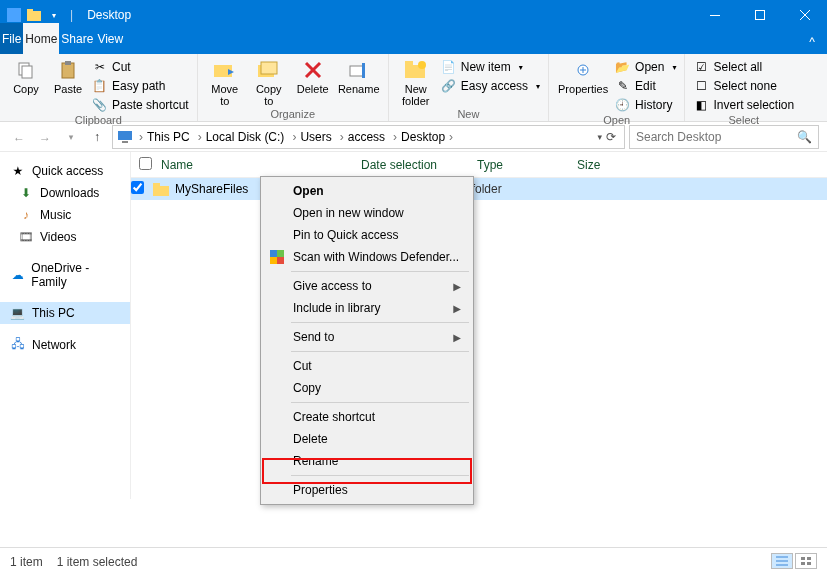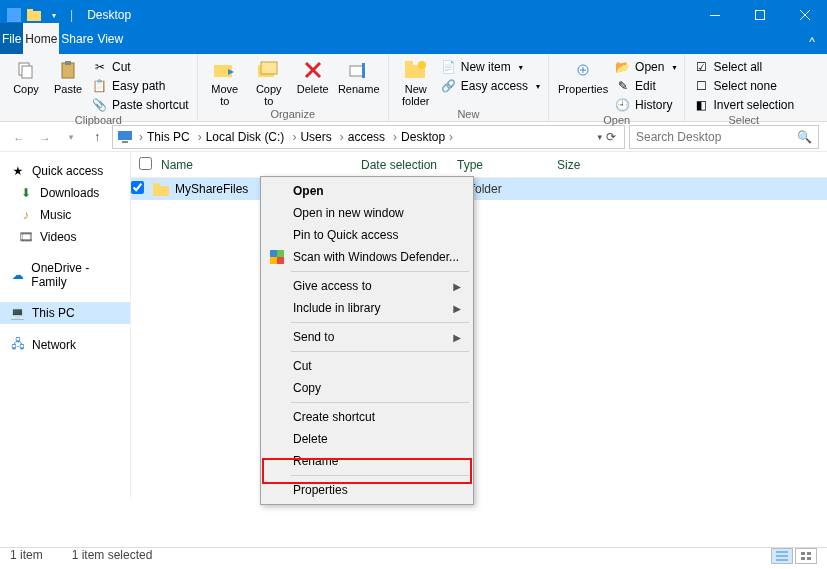--- a/index.html
+++ b/index.html
@@ -50,40 +50,40 @@
 .sb-item .ico { width: 16px; height: 16px; display: inline-flex; align-items: center; justify-content: center; }
 .sb-item.selected { background: #cde8ff; }
 .sb-group-gap { height: 10px; }
 
 .filepane { flex: 1; display: flex; flex-direction: column; border-left: 1px solid #eee; }
 .colheaders { display: flex; align-items: center; height: 26px; border-bottom: 1px solid #eee; padding-left: 8px; }
 .colheaders .chk { width: 22px; }
 .col { font-size: 12px; color: #14532d; }
 .col.name { width: 200px; }
 .col.date { width: 96px; }
-.col.type { width: 100px; }
+.col.type { width: 100px; margin-left: 20px; }
 .col.size { width: 60px; }
 
 .filerow { display: flex; align-items: center; height: 22px; padding-left: 0; background: #cde8ff; }
 .filerow .chk { width: 22px; }
 .filerow .cell { font-size: 12px; }
 .filerow .cell.name { width: 200px; display: flex; align-items: center; gap: 6px; }
 .filerow .cell.type { width: 100px; color: #333; }
 
 
 .ctxmenu { position: absolute; left: 260px; top: 176px; width: 214px; background: #f0f0f0; border: 1px solid #a3a3a3; box-shadow: 2px 2px 6px rgba(0,0,0,0.25); padding: 3px 2px; }
 .ctx-item { display: flex; align-items: center; padding: 4px 10px 4px 30px; font-size: 12px; position: relative; height: 22px; }
 .ctx-item.bold { font-weight: 600; }
 .ctx-item .ico { position: absolute; left: 6px; width: 16px; height: 16px; display: flex; align-items: center; justify-content: center; }
 .ctx-item .arrow { margin-left: auto; color: #555; font-size: 10px; }
 .ctx-sep { height: 1px; background: #d0d0d0; margin: 3px 2px 3px 28px; }
 .ctx-highlight { position: absolute; left: 262px; top: 458px; width: 210px; height: 26px; border: 2px solid #e11; pointer-events: none; }
 
 
-.statusbar { height: 22px; border-top: 1px solid #ddd; display: flex; align-items: flex-start; padding: 0 10px; font-size: 11px; color: #444; gap: 29px; margin-top: 48px; }
+.statusbar { height: 22px; border-top: 1px solid #ddd; display: flex; align-items: flex-end; padding: 0 10px; font-size: 11px; color: #444; gap: 14px; margin-top: 48px; }
 .statusbar .views { margin-left: auto; display: flex; gap: 2px; }
 .viewbtn { width: 22px; height: 16px; border: 1px solid #bbb; display: flex; align-items: center; justify-content: center; }
 .viewbtn.active { background: #cde8ff; }
 
 input[type=checkbox] { width: 13px; height: 13px; }
 svg { display: block; }
 </style>
 </head>
 <body>
 

